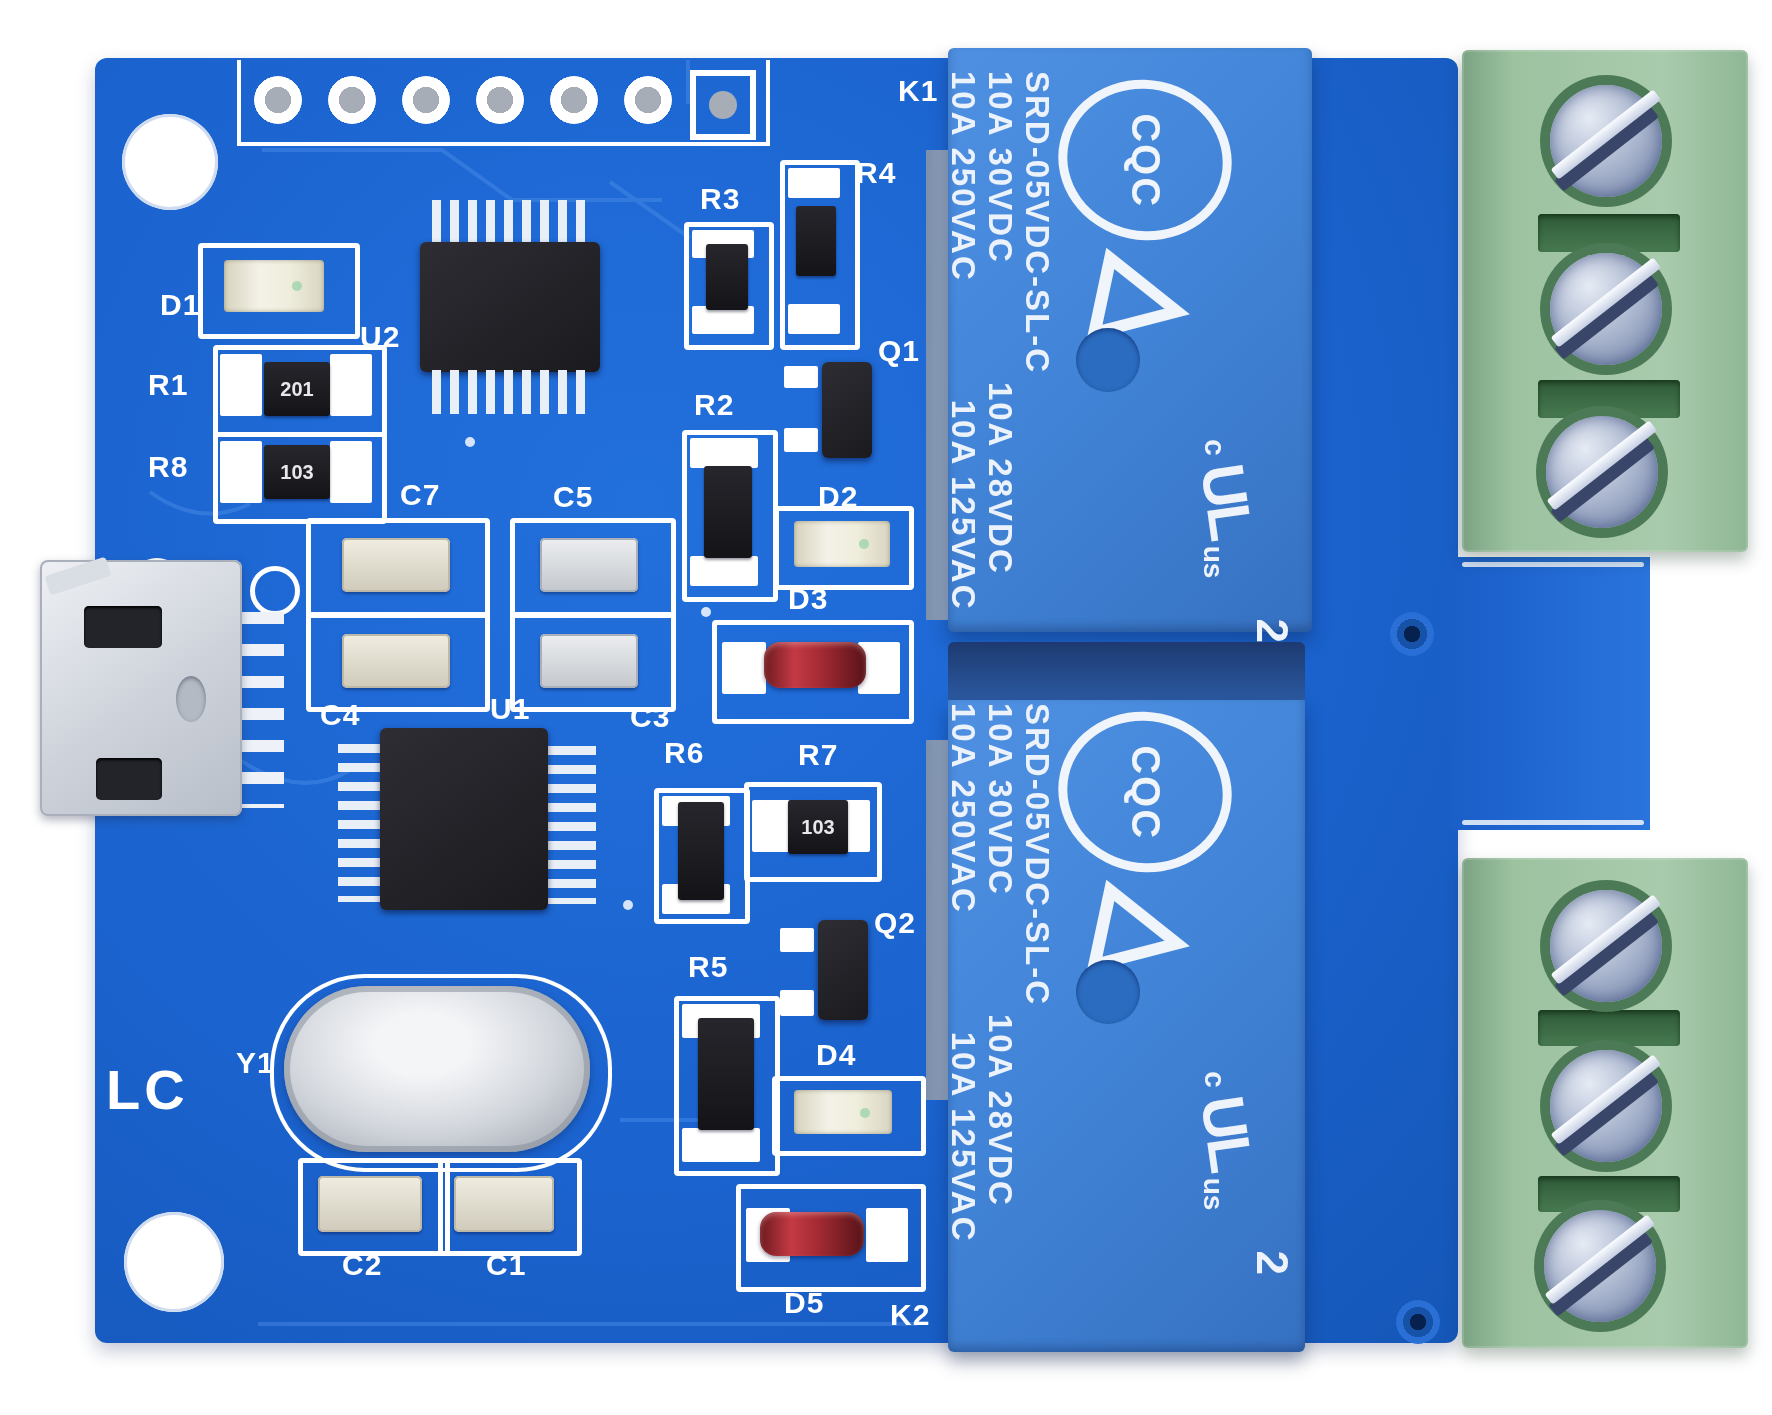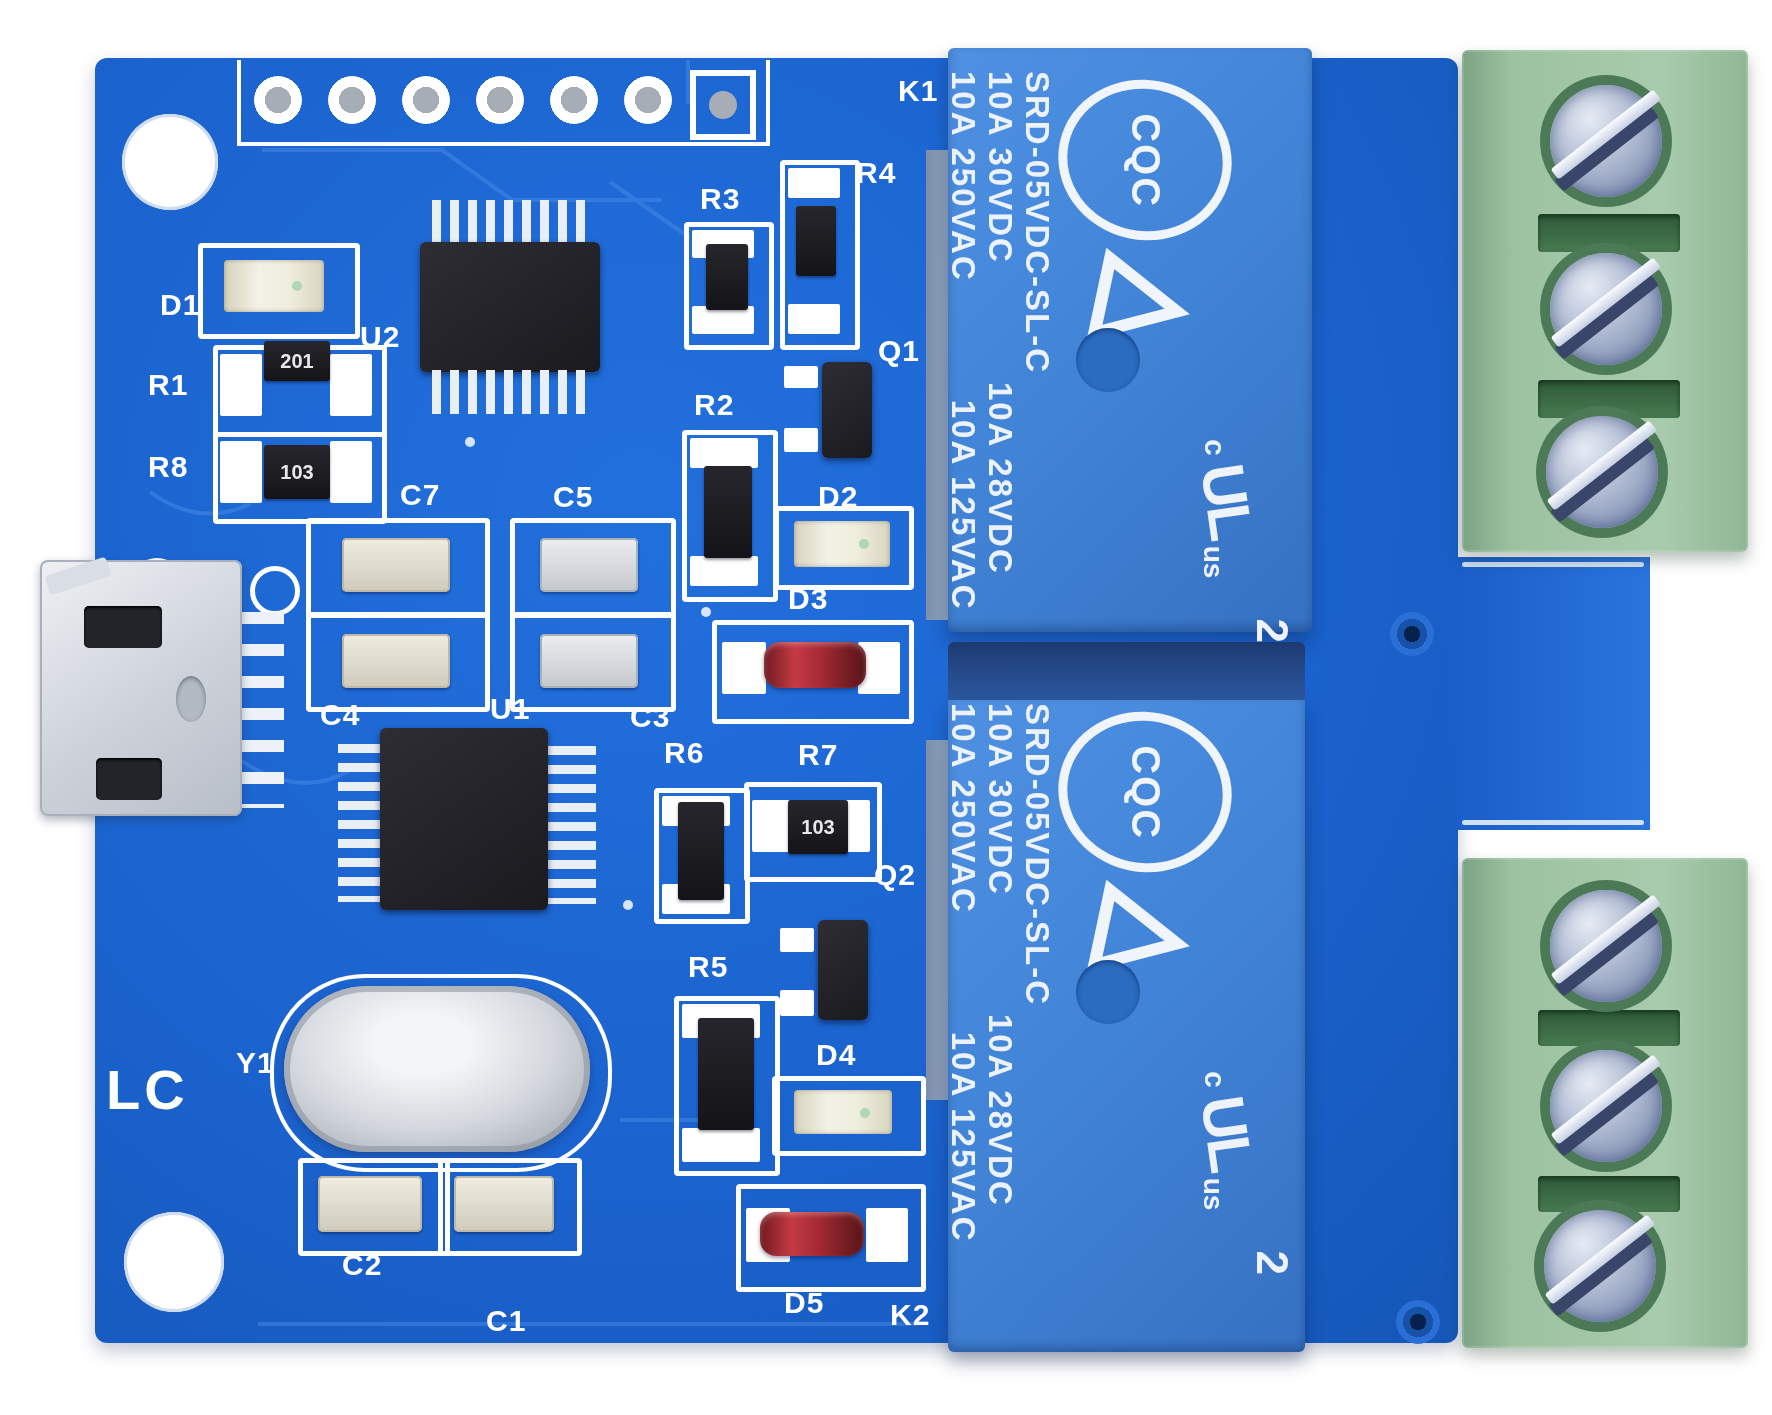--- a/index.html
+++ b/index.html
@@ -124,21 +124,21 @@
   <div class="abs lbl" style="left:898px;top:76px;">K1</div>
 
   <div class="abs lbl" style="left:160px;top:290px;">D1</div>
   <div class="abs sk" style="left:198px;top:243px;width:152px;height:86px;"></div>
   <div class="abs led" style="left:224px;top:260px;width:100px;height:52px;"></div>
 
   <div class="abs lbl" style="left:148px;top:370px;">R1</div>
   <div class="abs sk" style="left:213px;top:345px;width:164px;height:82px;"></div>
   <div class="abs pad" style="left:220px;top:354px;width:42px;height:62px;"></div>
   <div class="abs pad" style="left:330px;top:354px;width:42px;height:62px;"></div>
-  <div class="abs chip" style="left:264px;top:341px;width:66px;height:40px;">201</div>
+  <div class="abs chip" style="left:264px;top:362px;width:66px;height:54px;">201</div>
 
   <div class="abs lbl" style="left:148px;top:452px;">R8</div>
   <div class="abs sk" style="left:213px;top:432px;width:164px;height:82px;"></div>
   <div class="abs pad" style="left:220px;top:441px;width:42px;height:62px;"></div>
   <div class="abs pad" style="left:330px;top:441px;width:42px;height:62px;"></div>
   <div class="abs chip" style="left:264px;top:445px;width:66px;height:54px;">103</div>
 
   <div class="abs pins-h" style="left:432px;top:200px;width:160px;height:44px;"></div>
   <div class="abs ic" style="left:420px;top:242px;width:180px;height:130px;"></div>
   <div class="abs pins-h" style="left:432px;top:370px;width:160px;height:44px;"></div>
@@ -206,41 +206,41 @@
   <div class="abs pad" style="left:752px;top:800px;width:38px;height:52px;"></div>
   <div class="abs pad" style="left:832px;top:800px;width:38px;height:52px;"></div>
   <div class="abs chip" style="left:788px;top:800px;width:60px;height:54px;">103</div>
 
   <div class="abs lbl" style="left:688px;top:952px;">R5</div>
   <div class="abs sk" style="left:674px;top:996px;width:96px;height:170px;"></div>
   <div class="abs pad" style="left:682px;top:1004px;width:78px;height:34px;"></div>
   <div class="abs pad" style="left:682px;top:1128px;width:78px;height:34px;"></div>
   <div class="abs chip" style="left:698px;top:1018px;width:56px;height:112px;"></div>
 
-  <div class="abs lbl" style="left:874px;top:860px;">Q2</div>
+  <div class="abs lbl" style="left:874px;top:908px;">Q2</div>
   <div class="abs pad" style="left:780px;top:928px;width:34px;height:24px;"></div>
   <div class="abs pad" style="left:780px;top:990px;width:34px;height:26px;"></div>
   <div class="abs ic" style="left:818px;top:920px;width:50px;height:100px;"></div>
 
   <div class="abs lbl" style="left:816px;top:1040px;">D4</div>
   <div class="abs sk" style="left:772px;top:1076px;width:144px;height:70px;"></div>
   <div class="abs led" style="left:794px;top:1090px;width:98px;height:44px;"></div>
 
   <div class="abs lbl" style="left:236px;top:1048px;">Y1</div>
   <div class="abs crystal-ring" style="left:270px;top:974px;width:334px;height:190px;"></div>
   <div class="abs crystal" style="left:284px;top:986px;width:306px;height:166px;"></div>
 
   <div class="abs lbl" style="left:106px;top:1062px;font-size:56px;letter-spacing:4px;">LC</div>
 
   <div class="abs sk" style="left:298px;top:1158px;width:142px;height:88px;"></div>
   <div class="abs cap" style="left:318px;top:1176px;width:104px;height:56px;"></div>
   <div class="abs lbl" style="left:342px;top:1250px;">C2</div>
   <div class="abs sk" style="left:438px;top:1158px;width:134px;height:88px;"></div>
   <div class="abs cap" style="left:454px;top:1176px;width:100px;height:56px;"></div>
-  <div class="abs lbl" style="left:486px;top:1306px;">C1</div>
+  <div class="abs lbl" style="left:486px;top:1250px;">C1</div>
 
   <div class="abs sk" style="left:736px;top:1184px;width:180px;height:98px;"></div>
   <div class="abs pad" style="left:746px;top:1208px;width:44px;height:54px;"></div>
   <div class="abs pad" style="left:866px;top:1208px;width:42px;height:54px;"></div>
   <div class="abs diode-red" style="left:760px;top:1212px;width:104px;height:44px;"></div>
   <div class="abs lbl" style="left:784px;top:1288px;">D5</div>
   <div class="abs lbl" style="left:890px;top:1300px;">K2</div>
 
   <div class="abs relay-side" style="left:926px;top:150px;width:22px;height:470px;"></div>
   <div class="abs relay" style="left:948px;top:48px;width:364px;height:584px;"></div>

